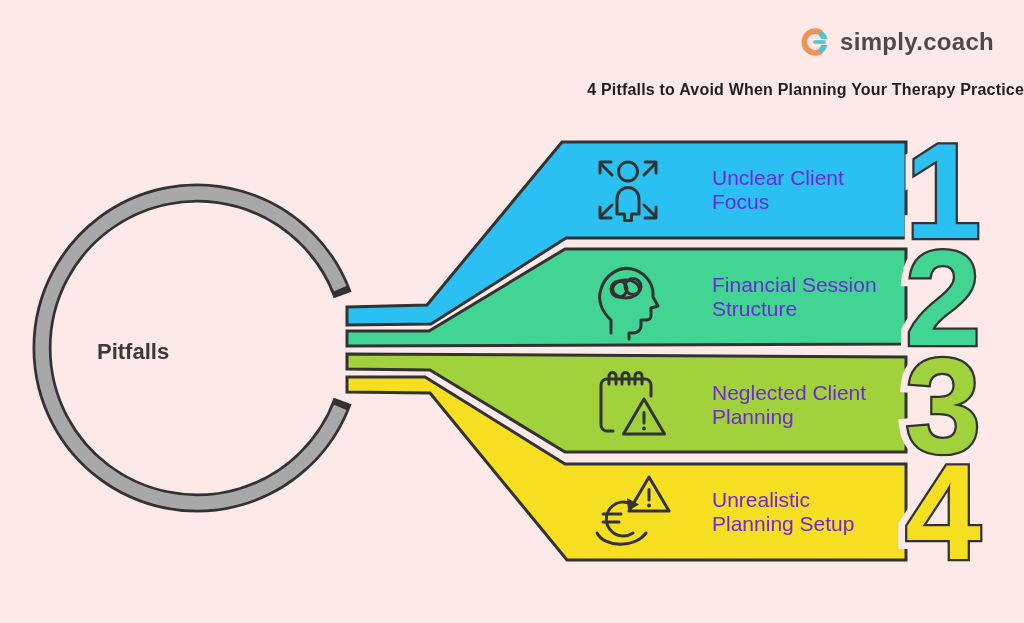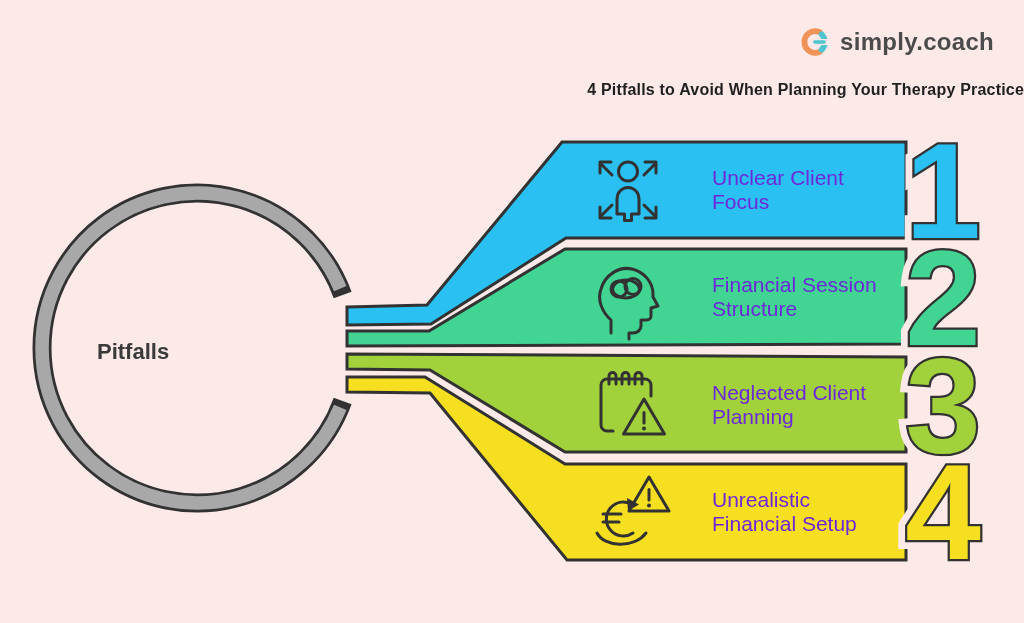--- a/index.html
+++ b/index.html
@@ -110,13 +110,13 @@
     <rect x="15" y="15.2" width="13.5" height="3.6" rx="1.8" fill="#4ec4cf"></rect>
   </svg>
   <span class="brand-text">simply.coach</span>
 </div>
 
 <div class="hub-label">Pitfalls</div>
 
 <div class="band-label l1">Unclear Client Focus</div>
 <div class="band-label l2">Financial Session Structure</div>
 <div class="band-label l3">Neglected Client Planning</div>
-<div class="band-label l4">Unrealistic Financial Setup</div>
+<div class="band-label l4">Unrealistic Planning Setup</div>
 
 </body></html>

